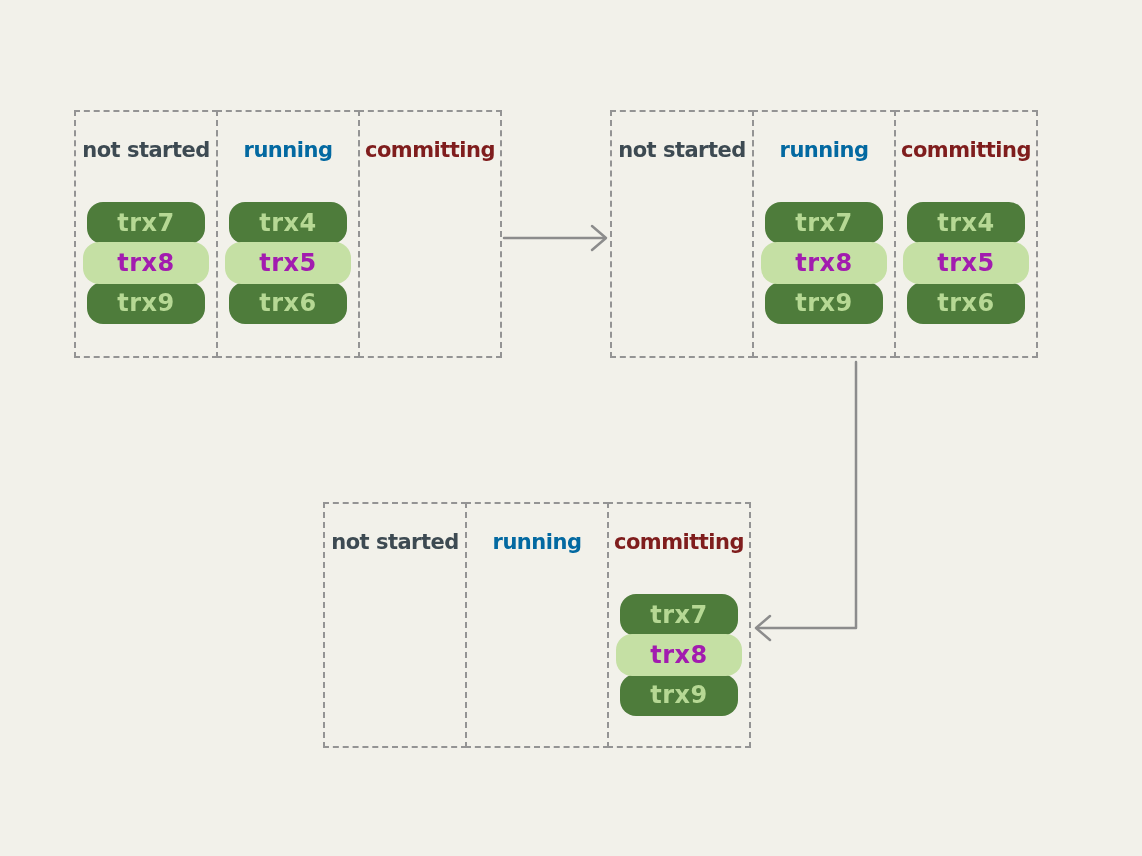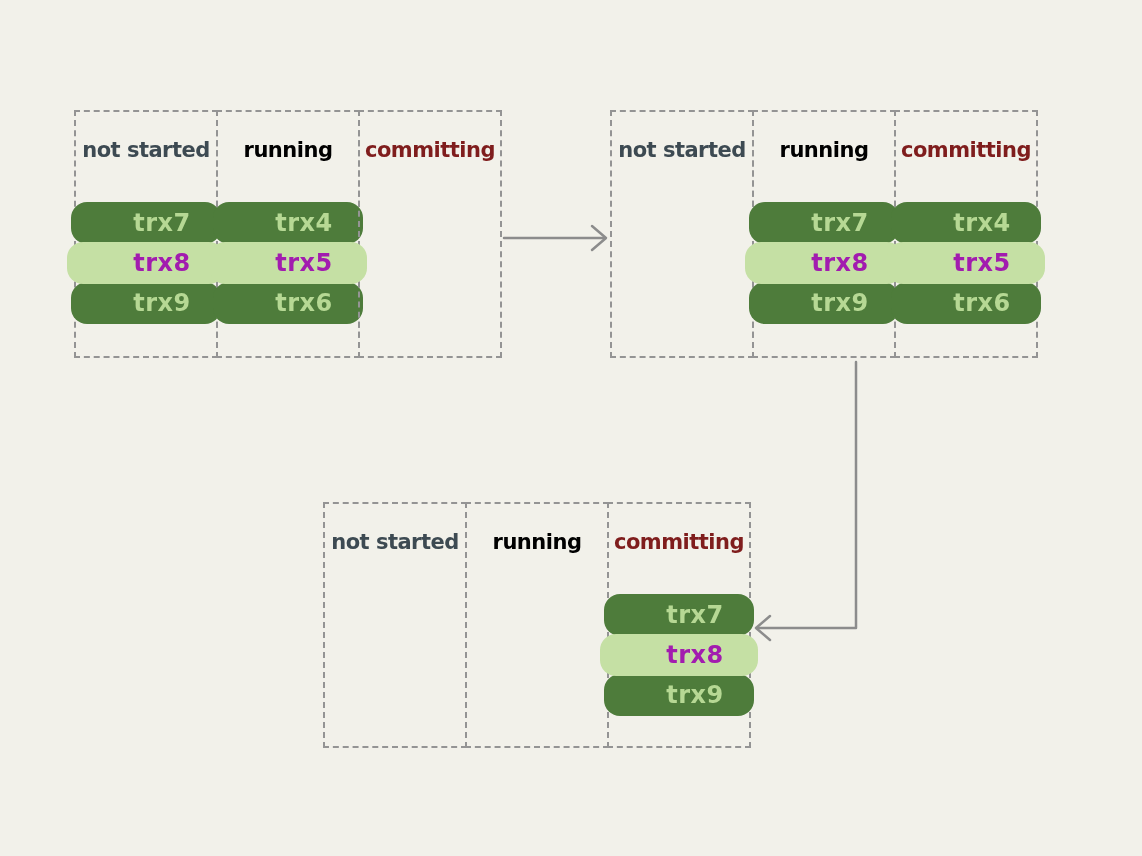--- a/index.html
+++ b/index.html
@@ -25,37 +25,36 @@
 
   .col-header {
     margin-top: 26px;
     text-align: center;
     font-size: 21px;
     font-weight: bold;
     letter-spacing: -0.5px;
     white-space: nowrap;
   }
   .hdr-not-started { color: #3d4a52; }
-  .hdr-running    { color: #000000; }
+  .hdr-running    { color: #0369a1; }
   .hdr-committing { color: #7f1d1d; }
 
   .pills {
     position: absolute;
     top: 90px; left: 0; right: 0;
     display: flex;
     flex-direction: column;
     align-items: center;
   }
   .pill {
     width: 118px; height: 42px;
     border-radius: 16px;
     display: flex; align-items: center; justify-content: center;
     font-size: 24px; font-weight: bold;
     letter-spacing: 0.5px;
-    padding-left: 32px;
   }
   .pill + .pill { margin-top: -2px; }
   .pill.dark  { background: #4e7c3b; color: #b6d894; }
   .pill.light { background: #c5e0a4; color: #a21caf; width: 126px; z-index: 1; }
 
   svg.arrows { position: absolute; inset: 0; pointer-events: none; }
   svg.arrows path {
     stroke: #8c8c8c;
     stroke-width: 2.5;
     fill: none;

